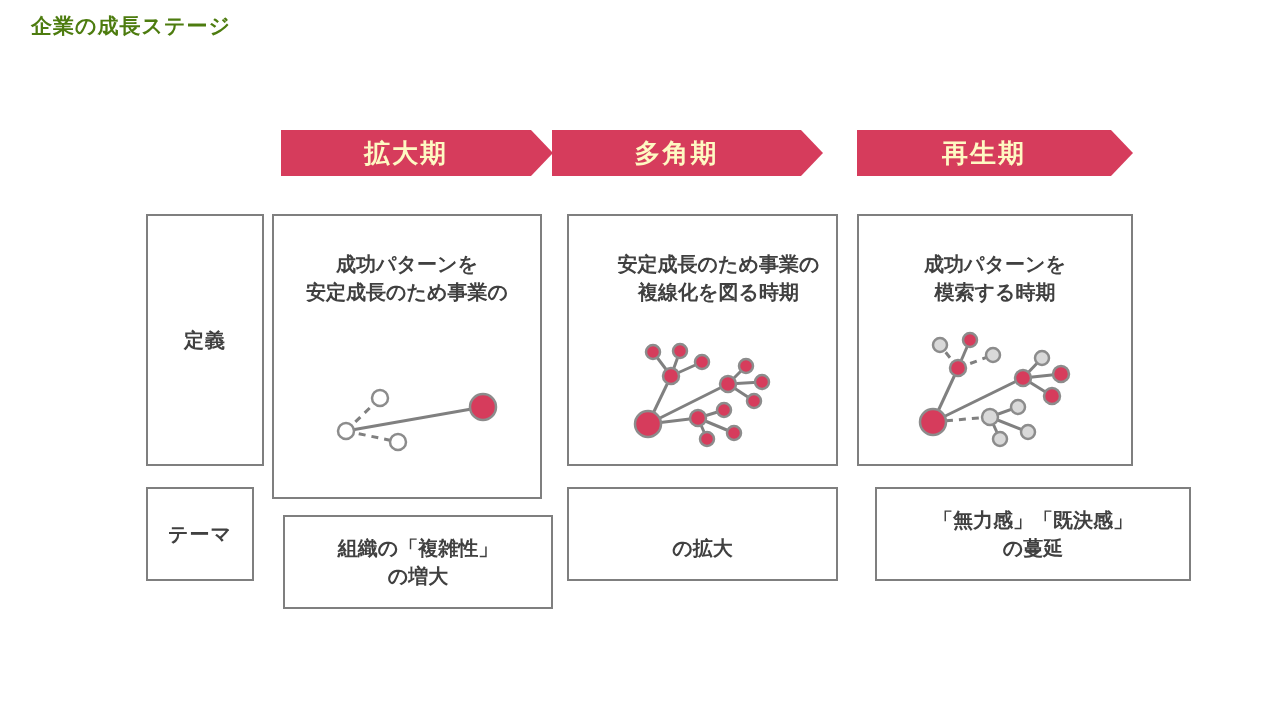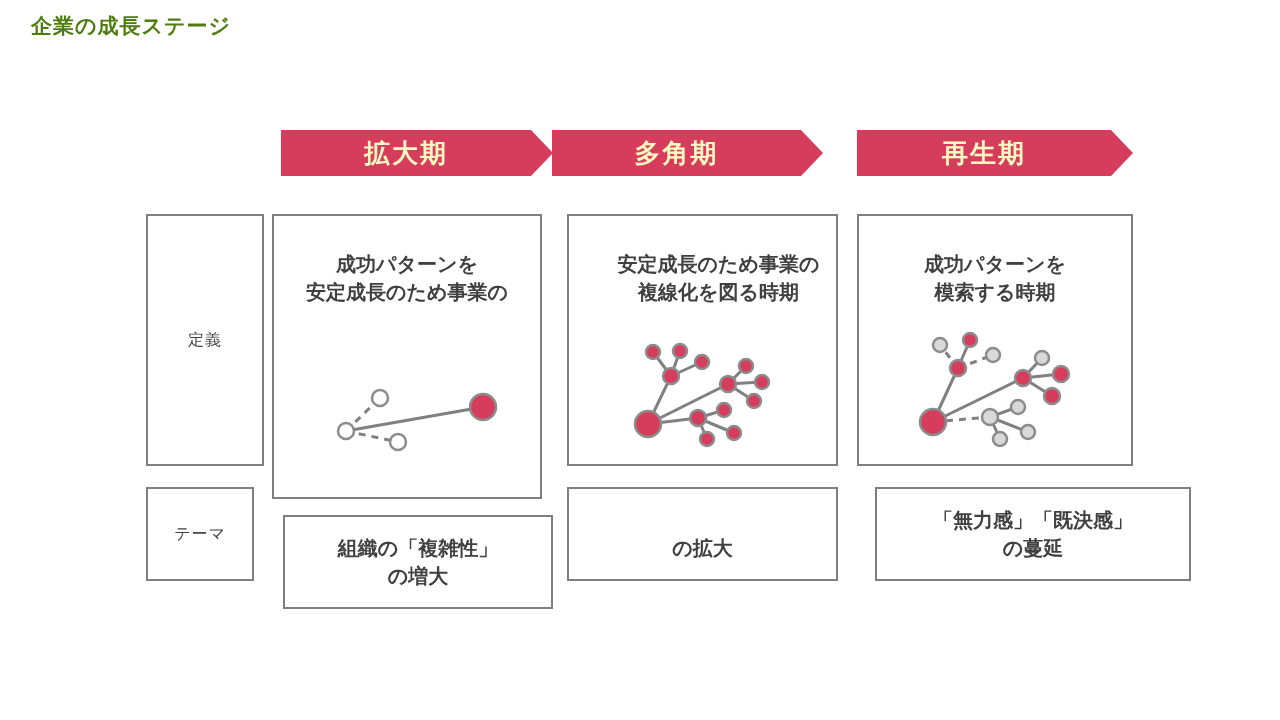--- a/index.html
+++ b/index.html
@@ -3,21 +3,21 @@
 <meta charset="utf-8">
 <style>
   html,body{margin:0;padding:0;background:#fff;}
   .stage{position:relative;width:1280px;height:720px;background:#ffffff;overflow:hidden;
          font-family:"Liberation Sans","DejaVu Sans",sans-serif;color:#404040;}
   .title{position:absolute;left:31px;top:12px;font-size:21px;font-weight:700;color:#4d7c0f;letter-spacing:1px;}
   .arrow{position:absolute;top:130px;height:46px;display:flex;align-items:center;justify-content:center;
          color:#fef9c3;font-size:26px;font-weight:700;letter-spacing:2px;padding-right:22px;box-sizing:border-box;
          clip-path:polygon(0% 0%, calc(100% - 22px) 0%, 100% 50%, calc(100% - 22px) 100%, 0% 100%);}
   .box{position:absolute;border:2px solid #7f7f7f;box-sizing:border-box;background:#ffffff;}
-  .rowlabel{display:flex;align-items:center;justify-content:center;font-size:16px;font-weight:400;letter-spacing:1px;}
+  .rowlabel{display:flex;align-items:center;justify-content:center;font-size:20px;font-weight:700;letter-spacing:1px;}
   .defbox{padding-top:34px;text-align:center;font-size:20px;font-weight:700;line-height:28px;}
   .themebox{display:flex;align-items:center;justify-content:center;text-align:center;
             font-size:20px;font-weight:700;line-height:28px;}
   .overlay{position:absolute;left:0;top:0;width:1280px;height:720px;pointer-events:none;}
 </style>
 </head>
 <body>
 
 <div class="stage">
 

